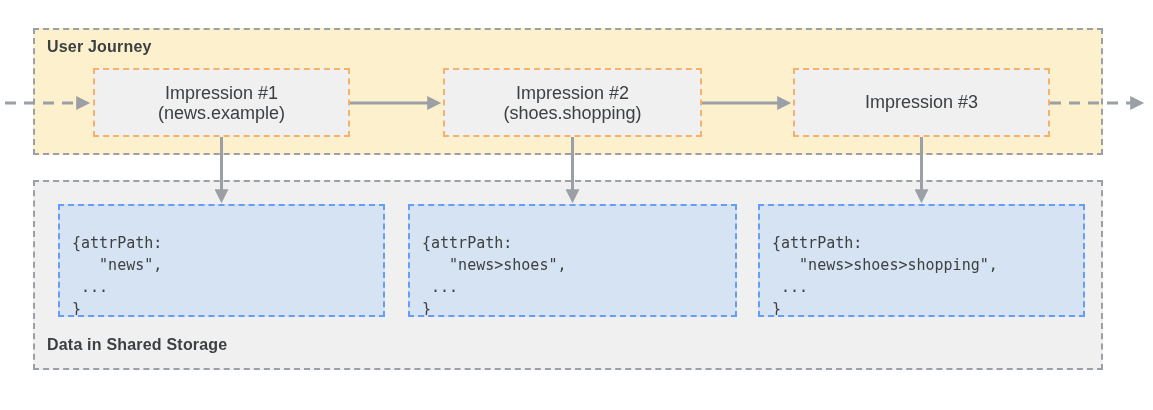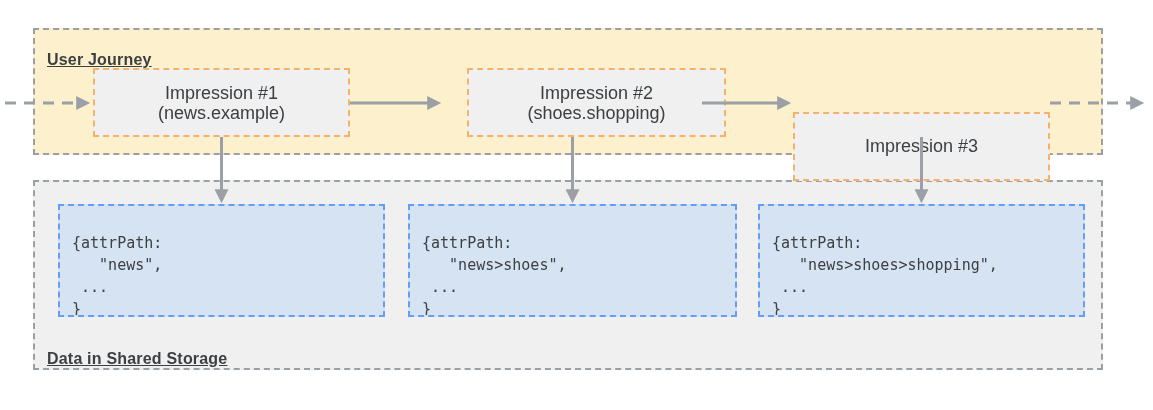--- a/index.html
+++ b/index.html
@@ -14,31 +14,31 @@
     position:relative;width:1153px;height:410px;background:#FFFFFF;
     font-family:"Liberation Sans",sans-serif;color:var(--text);overflow:hidden;
   }
   .region{position:absolute;box-sizing:border-box;border:2px dashed var(--journey-border);}
   .journey{left:33px;top:28px;width:1070px;height:127px;background:var(--journey-bg);}
   .storage{left:33px;top:180px;width:1070px;height:190px;background:var(--storage-bg);border-color:var(--storage-border);}
   .region-label{
     position:absolute;left:12px;font-size:16px;font-weight:bold;color:var(--text);
     letter-spacing:0.2px;
   }
-  .region-label.top{top:21px;text-decoration:underline;}
-  .region-label.bottom{bottom:0;text-decoration:underline;}
+  .region-label.top{top:8px;}
+  .region-label.bottom{bottom:14px;}
   .imp-box{
     position:absolute;top:68px;height:69px;box-sizing:border-box;
     background:var(--impression-bg);border:2px dashed var(--impression-border);
     display:flex;flex-direction:column;align-items:center;justify-content:center;
     text-align:right;
   }
   .imp-1{left:93px;width:257px;}
-  .imp-2{left:443px;width:259px;margin-left:24px;}
-  .imp-3{left:793px;width:257px;margin-top:44px;}
+  .imp-2{left:443px;width:259px;}
+  .imp-3{left:793px;width:257px;}
   .imp-title{font-size:18px;line-height:21px;color:var(--text);}
   .imp-sub{font-size:18px;line-height:18px;color:var(--text);}
   .data-box{
     position:absolute;top:204px;height:113px;box-sizing:border-box;margin:0;
     background:var(--data-bg);border:2px dashed var(--data-border);
     font-family:"DejaVu Sans Mono","Liberation Mono",monospace;
     font-size:15px;line-height:22px;color:var(--text);
     padding:26px 12px;white-space:pre;overflow:hidden;
   }
   .data-1{left:58px;width:327px;}

